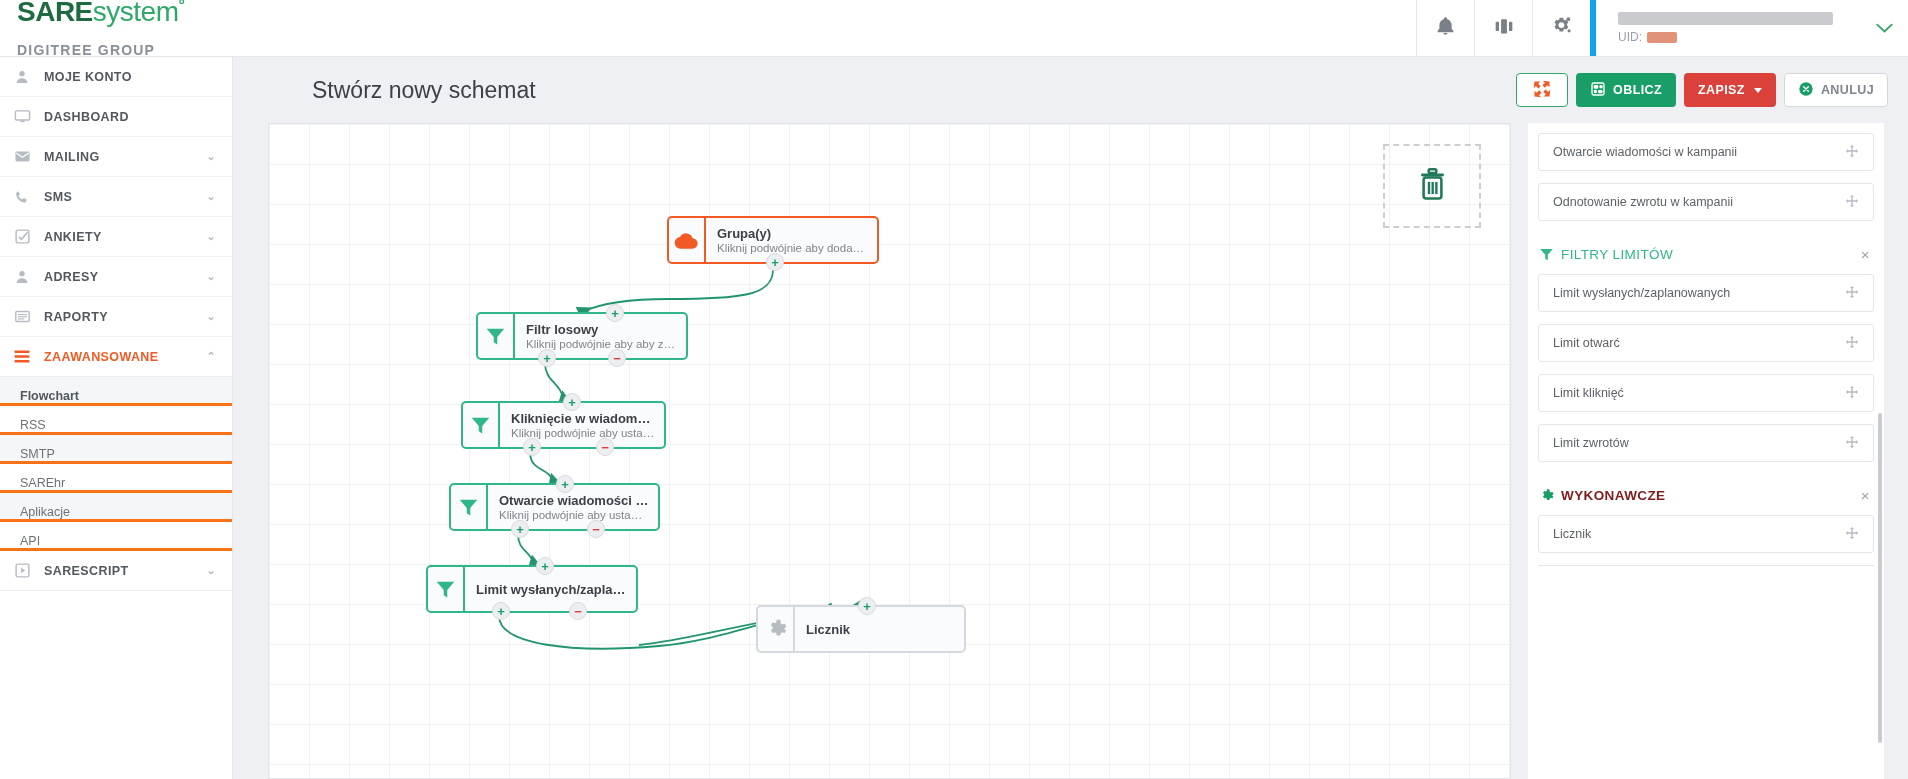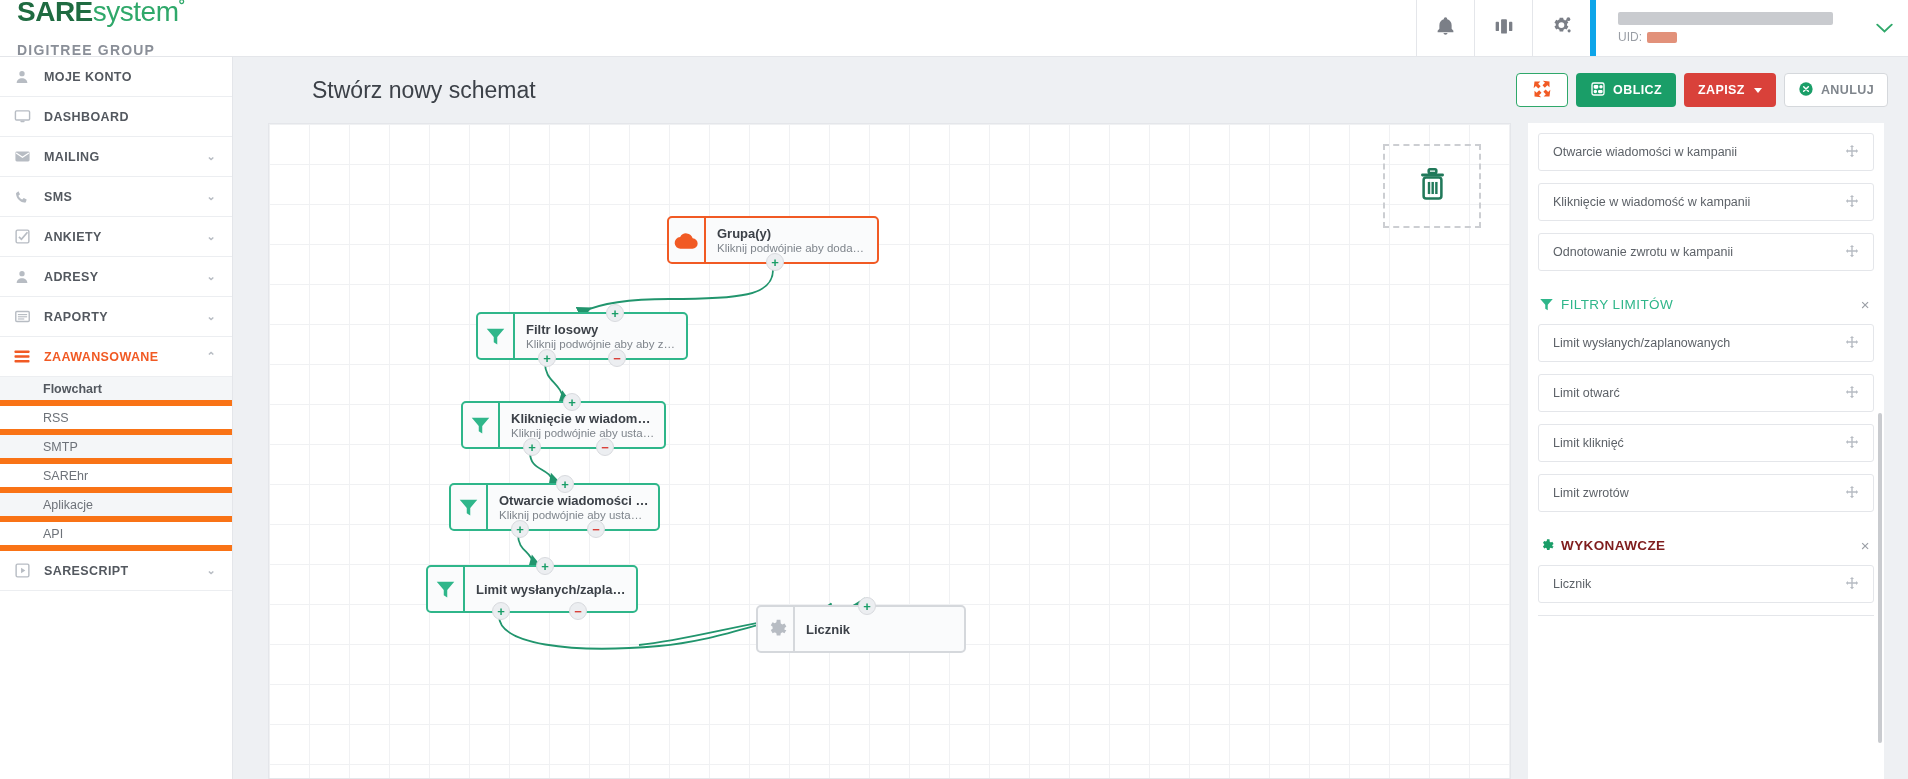--- a/index.html
+++ b/index.html
@@ -78,22 +78,22 @@
     color: #53585f; cursor: pointer; position: relative;
   }
   .nav-icon { width: 44px; display: flex; align-items: center; justify-content: center; }
   .nav-icon svg { fill: #b7bcc3; }
   .nav-item.active { color: #f15a24; }
   .nav-item.active .nav-icon svg { fill: #f15a24; }
   .nav-caret {
     position: absolute; right: 16px; color: #b7bcc3; font-size: 11px;
   }
   .sub-item {
-    height: 29px; display: flex; align-items: center; padding-left: 43px;
-    font-size: 12.5px; color: #6d7279; border-bottom: 6px solid #f97316; cursor: pointer;
+    height: 29px; display: flex; align-items: flex-end; padding-left: 20px;
+    font-size: 12.5px; color: #6d7279; border-bottom: 3px solid #f97316; cursor: pointer;
   }
   .sub-item.odd { background: #f4f6f8; }
   .sub-item.current { background: #f4f6f8; font-weight: bold; color: #53585f; }
 
   
   .main {
     position: absolute; top: 57px; left: 233px;
     width: 1675px; height: 722px;
     background: #eef0f3;
   }
@@ -538,26 +538,20 @@
 
   <div class="rpanel">
     <div style="height:10px"></div>
     <div class="drag-item">
       <span class="lbl">Otwarcie wiadomości w kampanii</span>
       <span><svg width="14" height="14" viewBox="0 0 24 24">
             <path d="M12 1.5 15.5 5h-2.3v5.8H19V8.5L22.5 12 19 15.5v-2.3h-5.8V19h2.3L12 22.5 8.5 19h2.3v-5.8H5v2.3L1.5 12 5 8.5v2.3h5.8V5H8.5z"></path>
           </svg></span>
     </div>
     <div class="drag-item">
-      <span class="lbl">Kliknięcie w wiadomość w kampanii</span>
-      <span><svg width="14" height="14" viewBox="0 0 24 24">
-            <path d="M12 1.5 15.5 5h-2.3v5.8H19V8.5L22.5 12 19 15.5v-2.3h-5.8V19h2.3L12 22.5 8.5 19h2.3v-5.8H5v2.3L1.5 12 5 8.5v2.3h5.8V5H8.5z"></path>
-          </svg></span>
-    </div>
-    <div class="drag-item">
       <span class="lbl">Odnotowanie zwrotu w kampanii</span>
       <span><svg width="14" height="14" viewBox="0 0 24 24">
             <path d="M12 1.5 15.5 5h-2.3v5.8H19V8.5L22.5 12 19 15.5v-2.3h-5.8V19h2.3L12 22.5 8.5 19h2.3v-5.8H5v2.3L1.5 12 5 8.5v2.3h5.8V5H8.5z"></path>
           </svg></span>
     </div>
 
     <div class="sec-head">
       <span class="sec-ico">
           <svg width="15" height="15" viewBox="0 0 24 24" fill="#2fb68a">
             <path d="M2 3h20l-8 9.5V21l-4-2.4v-6.1z"></path>

